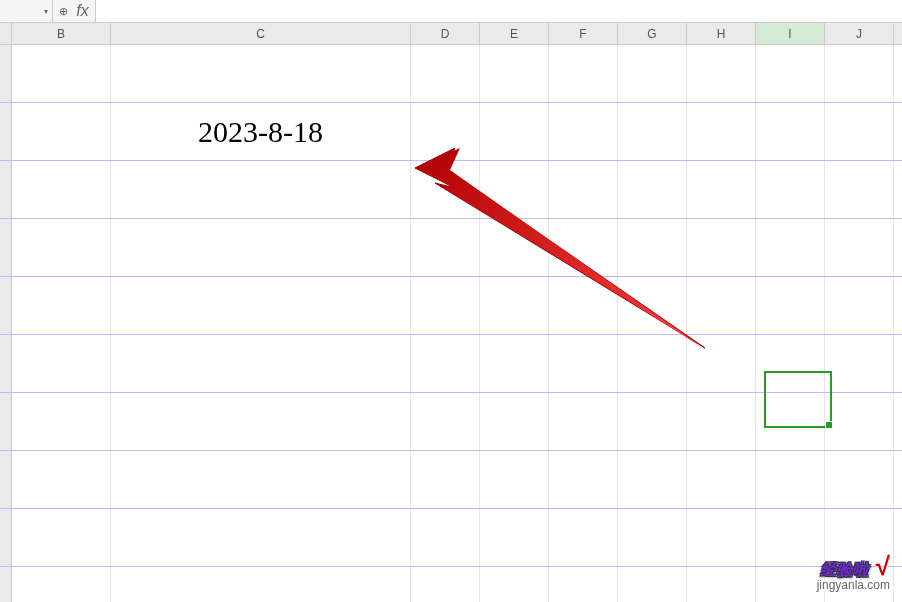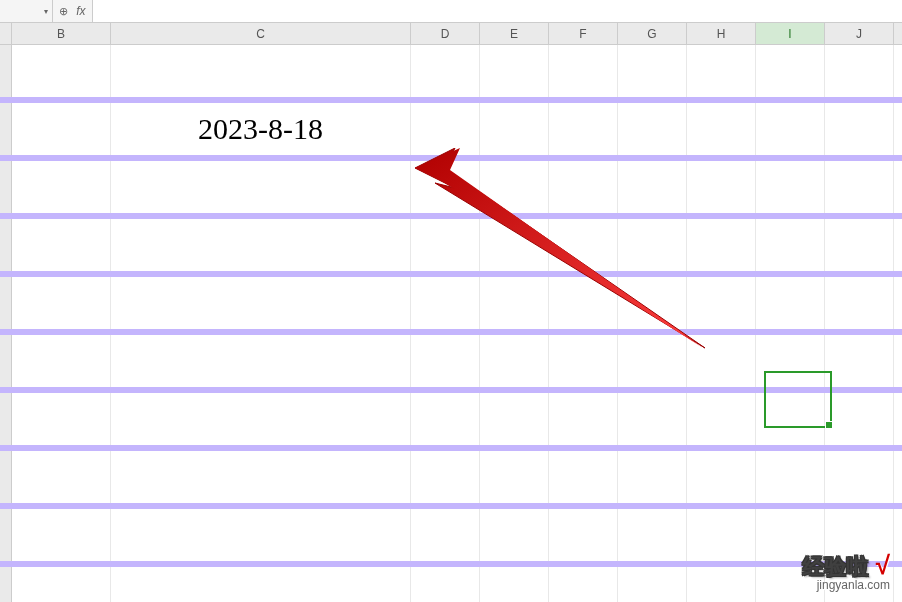--- a/index.html
+++ b/index.html
@@ -43,21 +43,21 @@
       padding: 0 6px;
       border-right: 1px solid #ccc;
       height: 100%;
     }
     .fx-icon {
       font-size: 11px;
       color: #666;
     }
     .fx-label {
       font-style: italic;
-      font-size: 12px;
+      font-size: 16px;
       color: #666;
     }
     .formula-input {
       flex: 1;
       height: 100%;
       border: none;
       outline: none;
       padding: 0 6px;
       background: #fff;
     }
@@ -86,21 +86,21 @@
     .col-header.selected {
       background: #d4ead4;
       color: #2a7a2a;
     }
     .grid {
       position: relative;
     }
     .row {
       display: flex;
       height: 58px;
-      border-bottom: 6px solid #c4b5fd;
+      border-bottom: 1px solid #c4b5fd;
     }
     .row-header {
       width: 12px;
       border-right: 1px solid #ccc;
       background: #eaeaea;
     }
     .cell {
       border-right: 1px solid #e8e8e8;
       height: 100%;
       display: flex;
@@ -138,23 +138,24 @@
     }
     .watermark {
       position: absolute;
       right: 12px;
       bottom: 10px;
       z-index: 30;
       text-align: right;
     }
     .watermark-main {
       font-family: "SimHei", sans-serif;
-      font-size: 22px;
+      font-size: 16px;
       font-weight: bold;
-      color: #404040;
+      font-style: italic;
+      color: #6d28d9;
       text-shadow: -1px -1px 0 #333, 1px -1px 0 #333, -1px 1px 0 #333, 1px 1px 0 #333, 2px 2px 2px rgba(0,0,0,0.3);
       display: inline-block;
     }
     .watermark-check {
       color: #d40000;
       font-size: 26px;
       font-weight: bold;
       margin-left: 4px;
       text-shadow: 1px 1px 0 #fff;
     }

